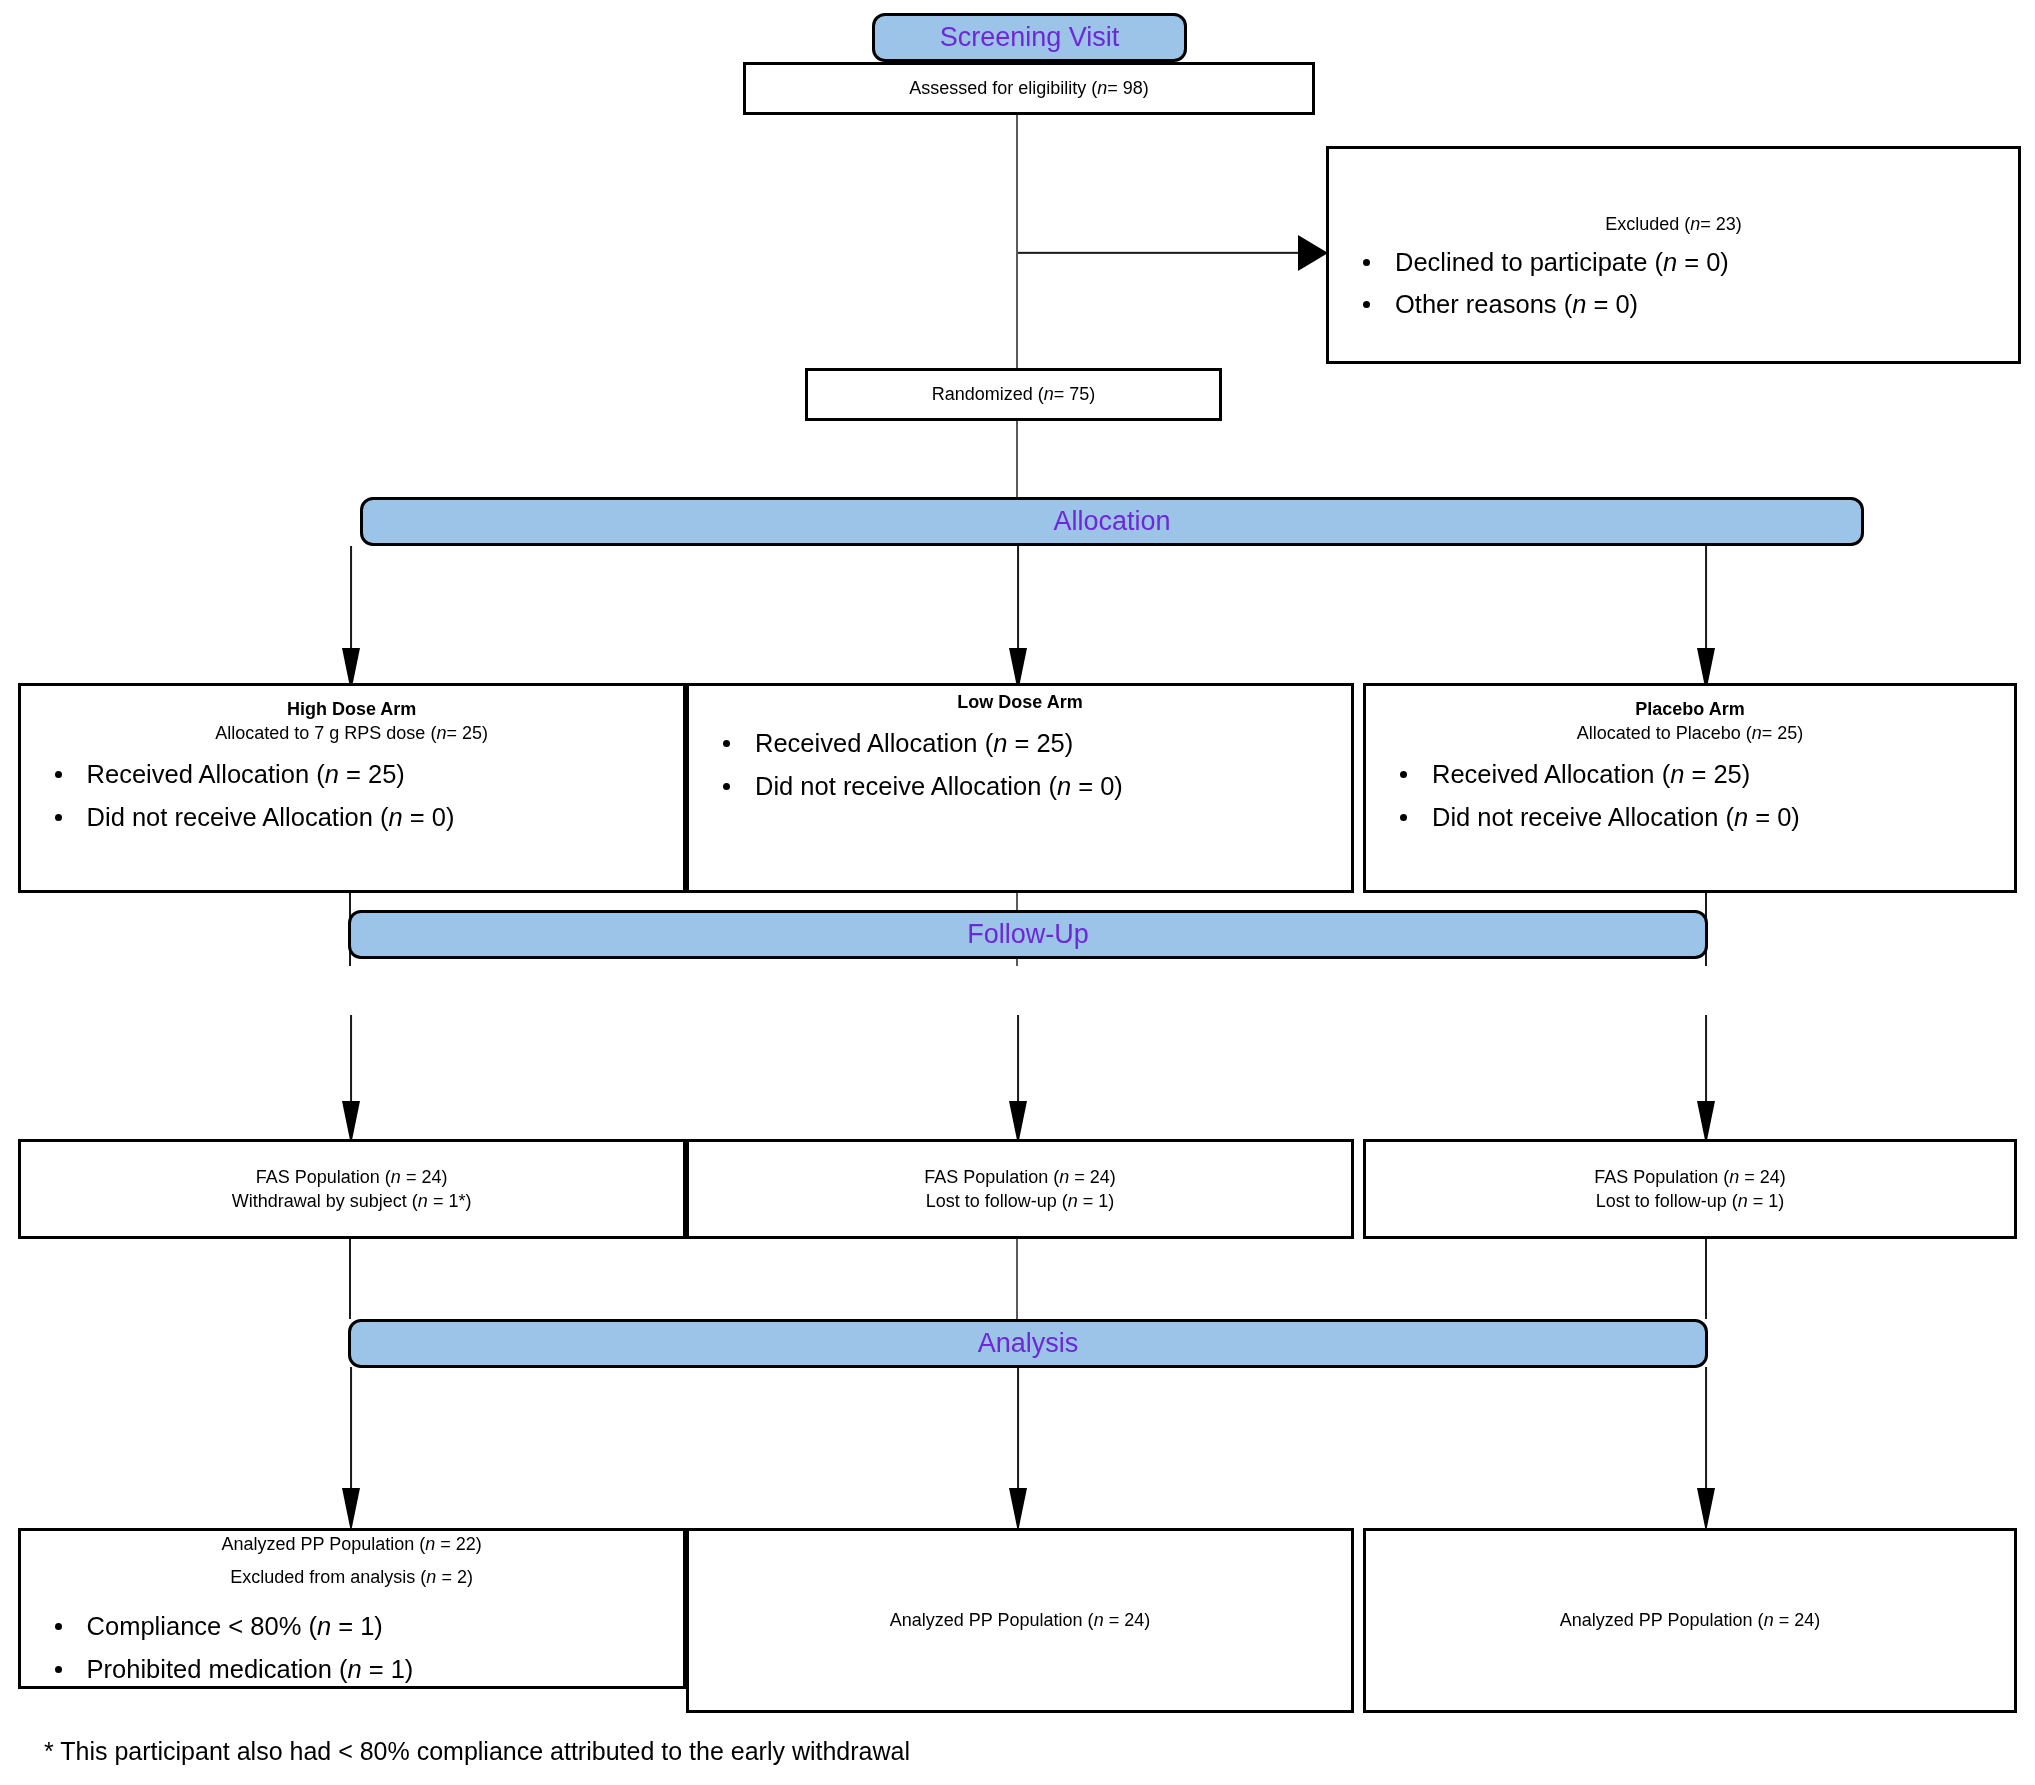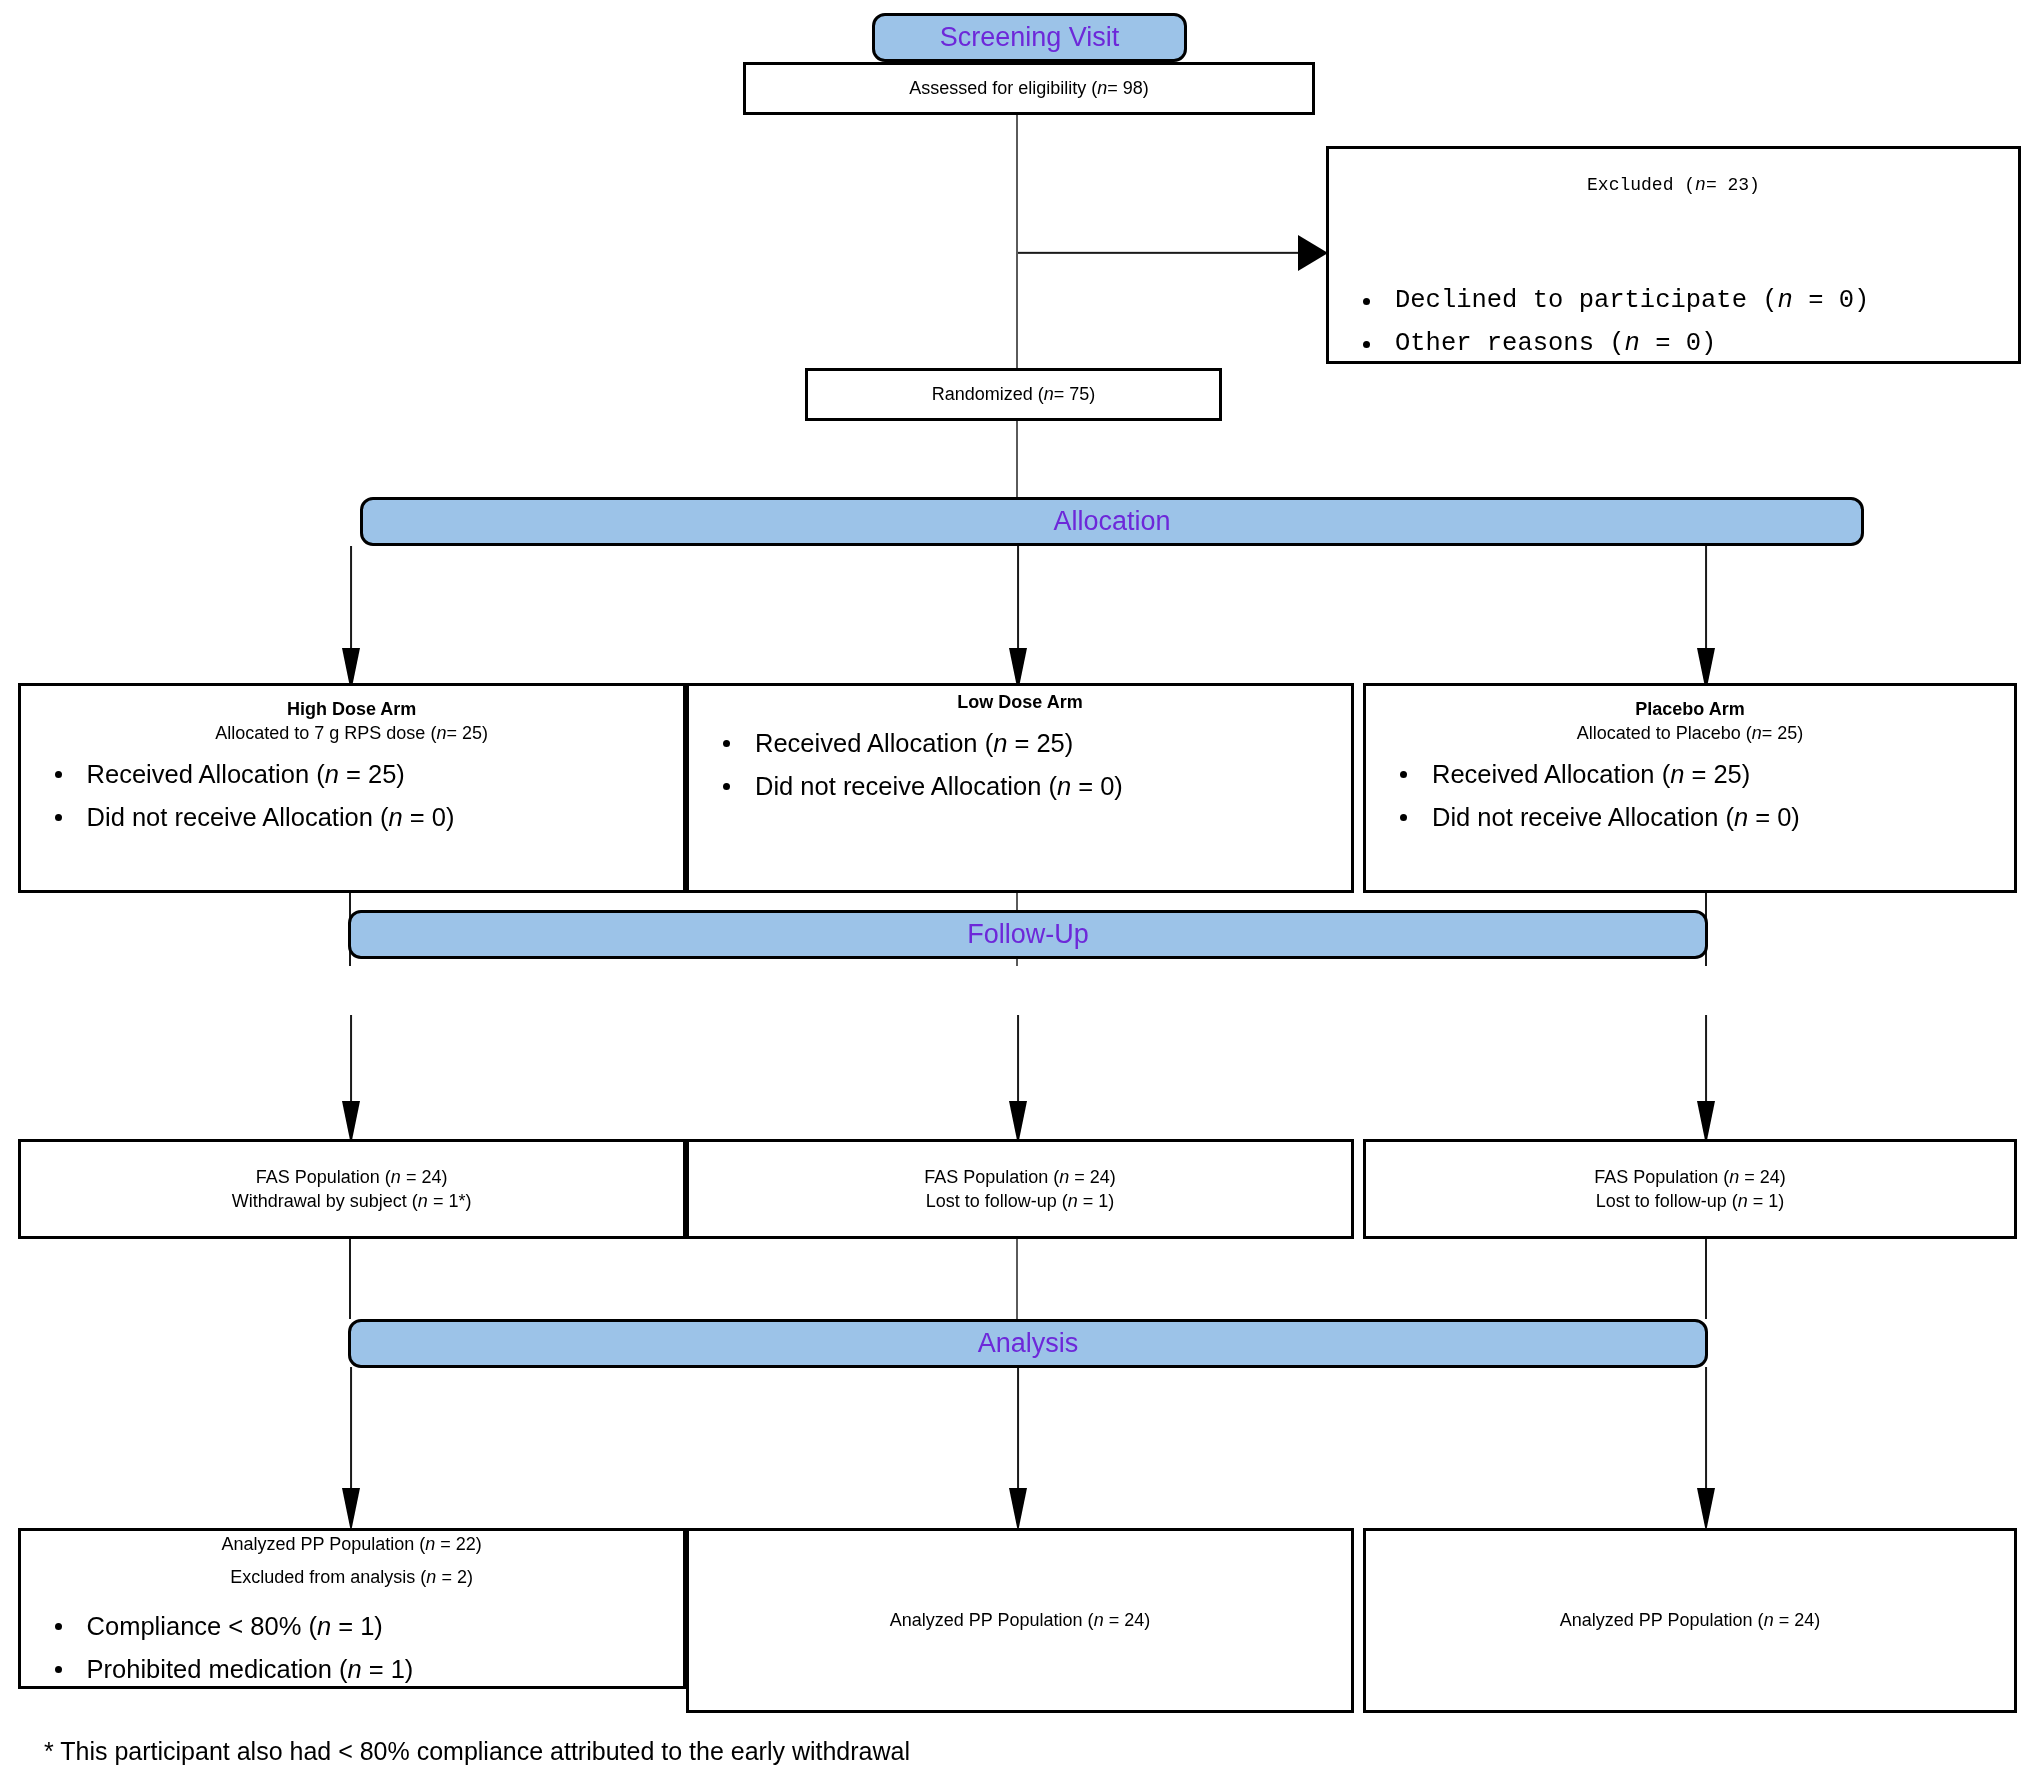--- a/index.html
+++ b/index.html
@@ -160,21 +160,21 @@
     <div class="line"><span>Assessed for eligibility (</span><span class="ital">n</span><span>= 98)</span></div>
   </div>
 
   <div class="vline" style="left:1016px; top:115px; width:2.3px; height:254px;"></div>
 
   <div class="arrowright" style="left:1018px; top:234px; width:310px; height:37px;">
     <div class="stem" style="width:283px;"></div>
     <div class="head"></div>
   </div>
 
-  <div class="node" style="left:1326px; top:146px; width:695px; height:218px; justify-content:space-between; padding-top:24px;font-family:Liberation Mono, monospace;">
+  <div class="node" style="left:1326px; top:146px; width:695px; height:218px; justify-content:center; padding-top:24px;">
     <div class="line"><span>Excluded (</span><span class="ital">n</span><span>= 23)</span></div>
     <ul class="bullets">
       <li><span>Declined to participate (</span><span class="ital">n</span><span> = 0)</span></li>
       <li><span>Other reasons (</span><span class="ital">n</span><span> = 0)</span></li>
     </ul>
   </div>
 
   <div class="node" style="left:805px; top:368px; width:417px; height:53px;">
     <div class="line"><span>Randomized (</span><span class="ital">n</span><span>= 75)</span></div>
   </div>

